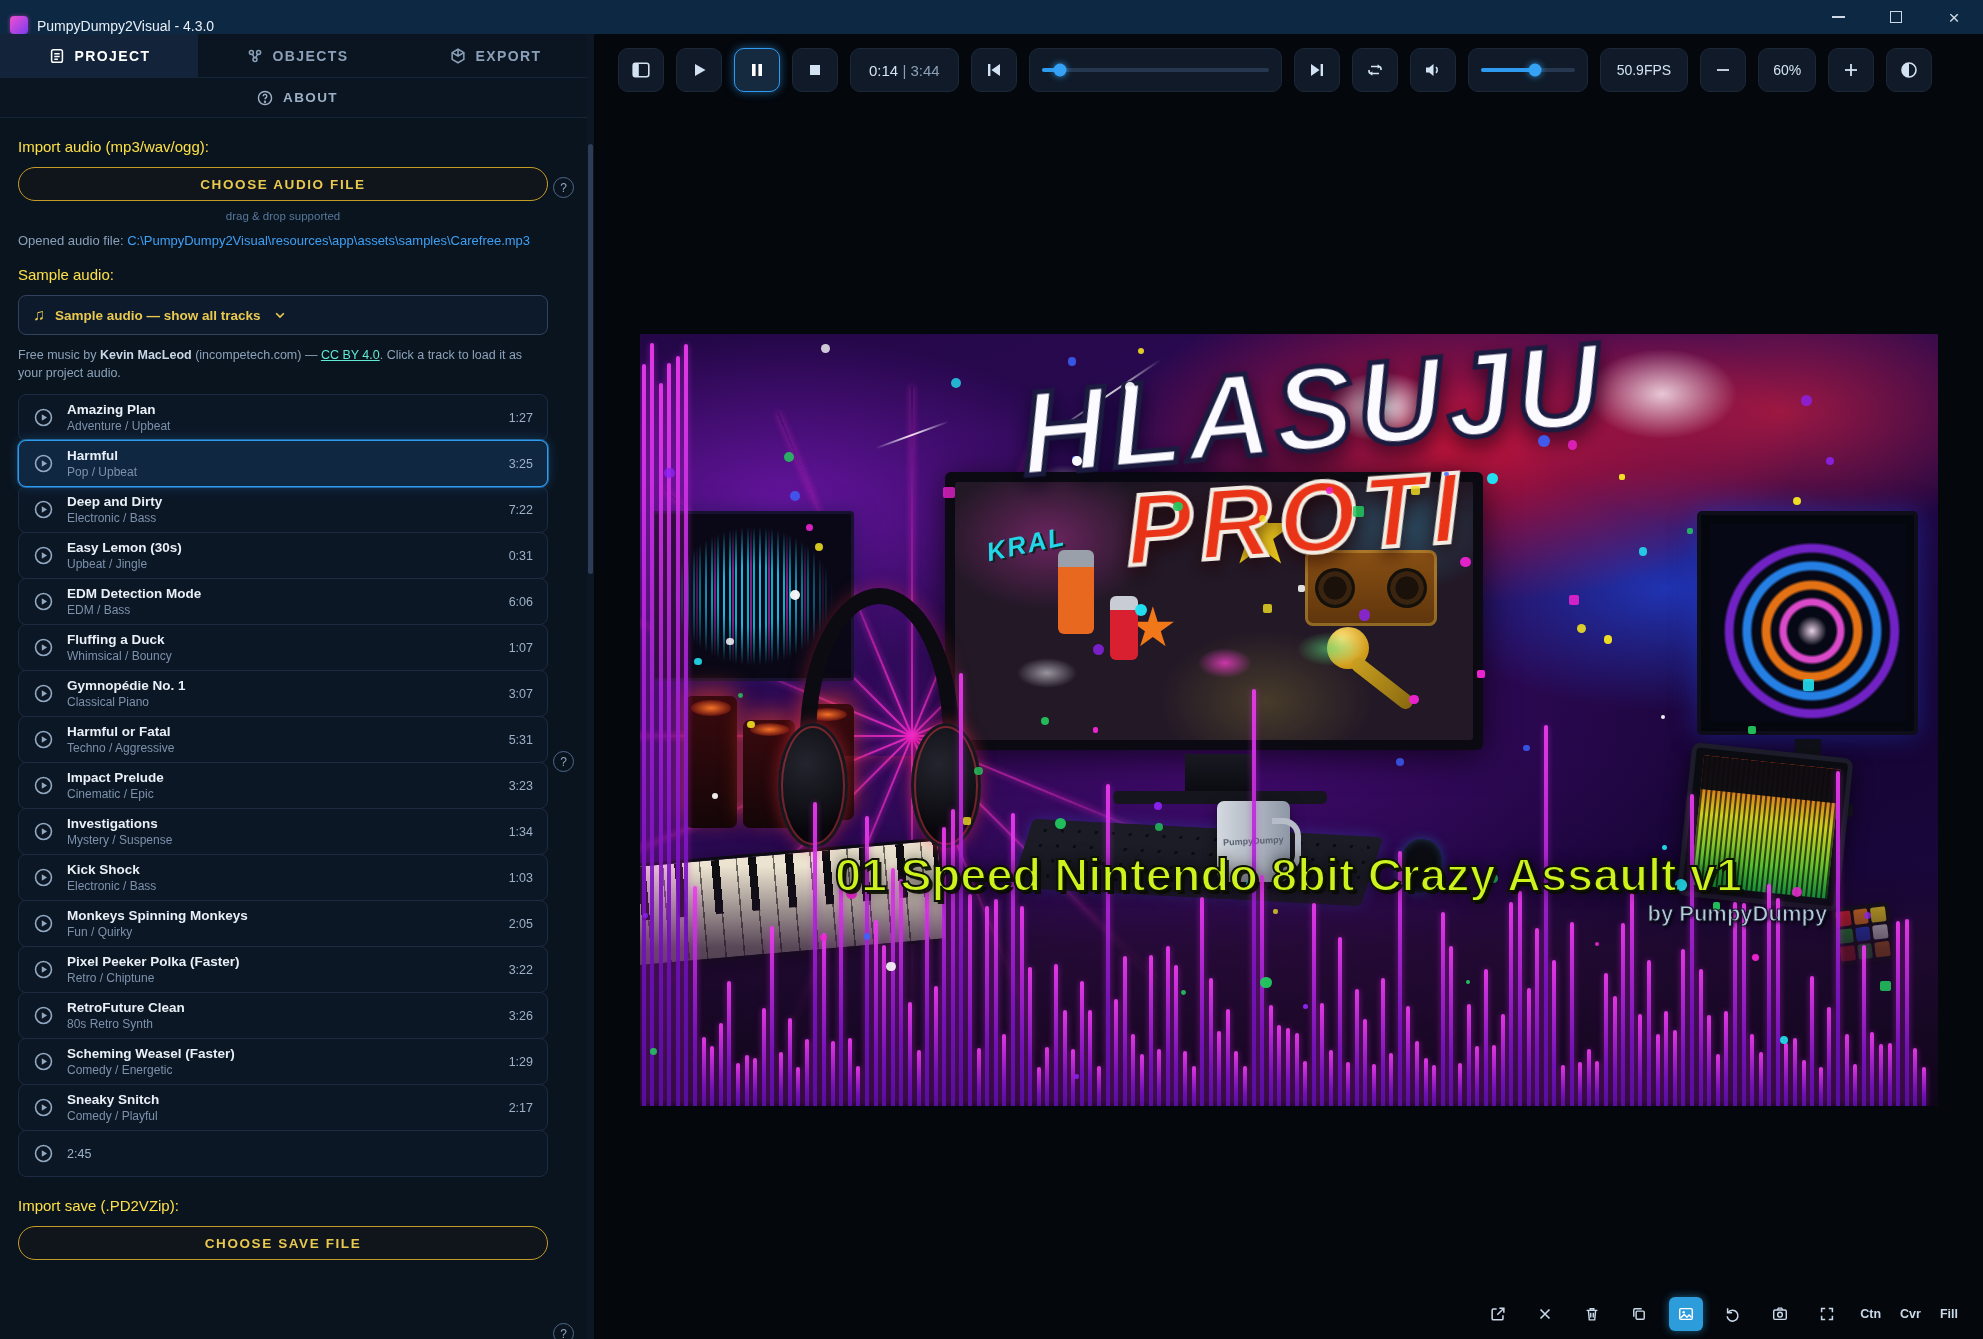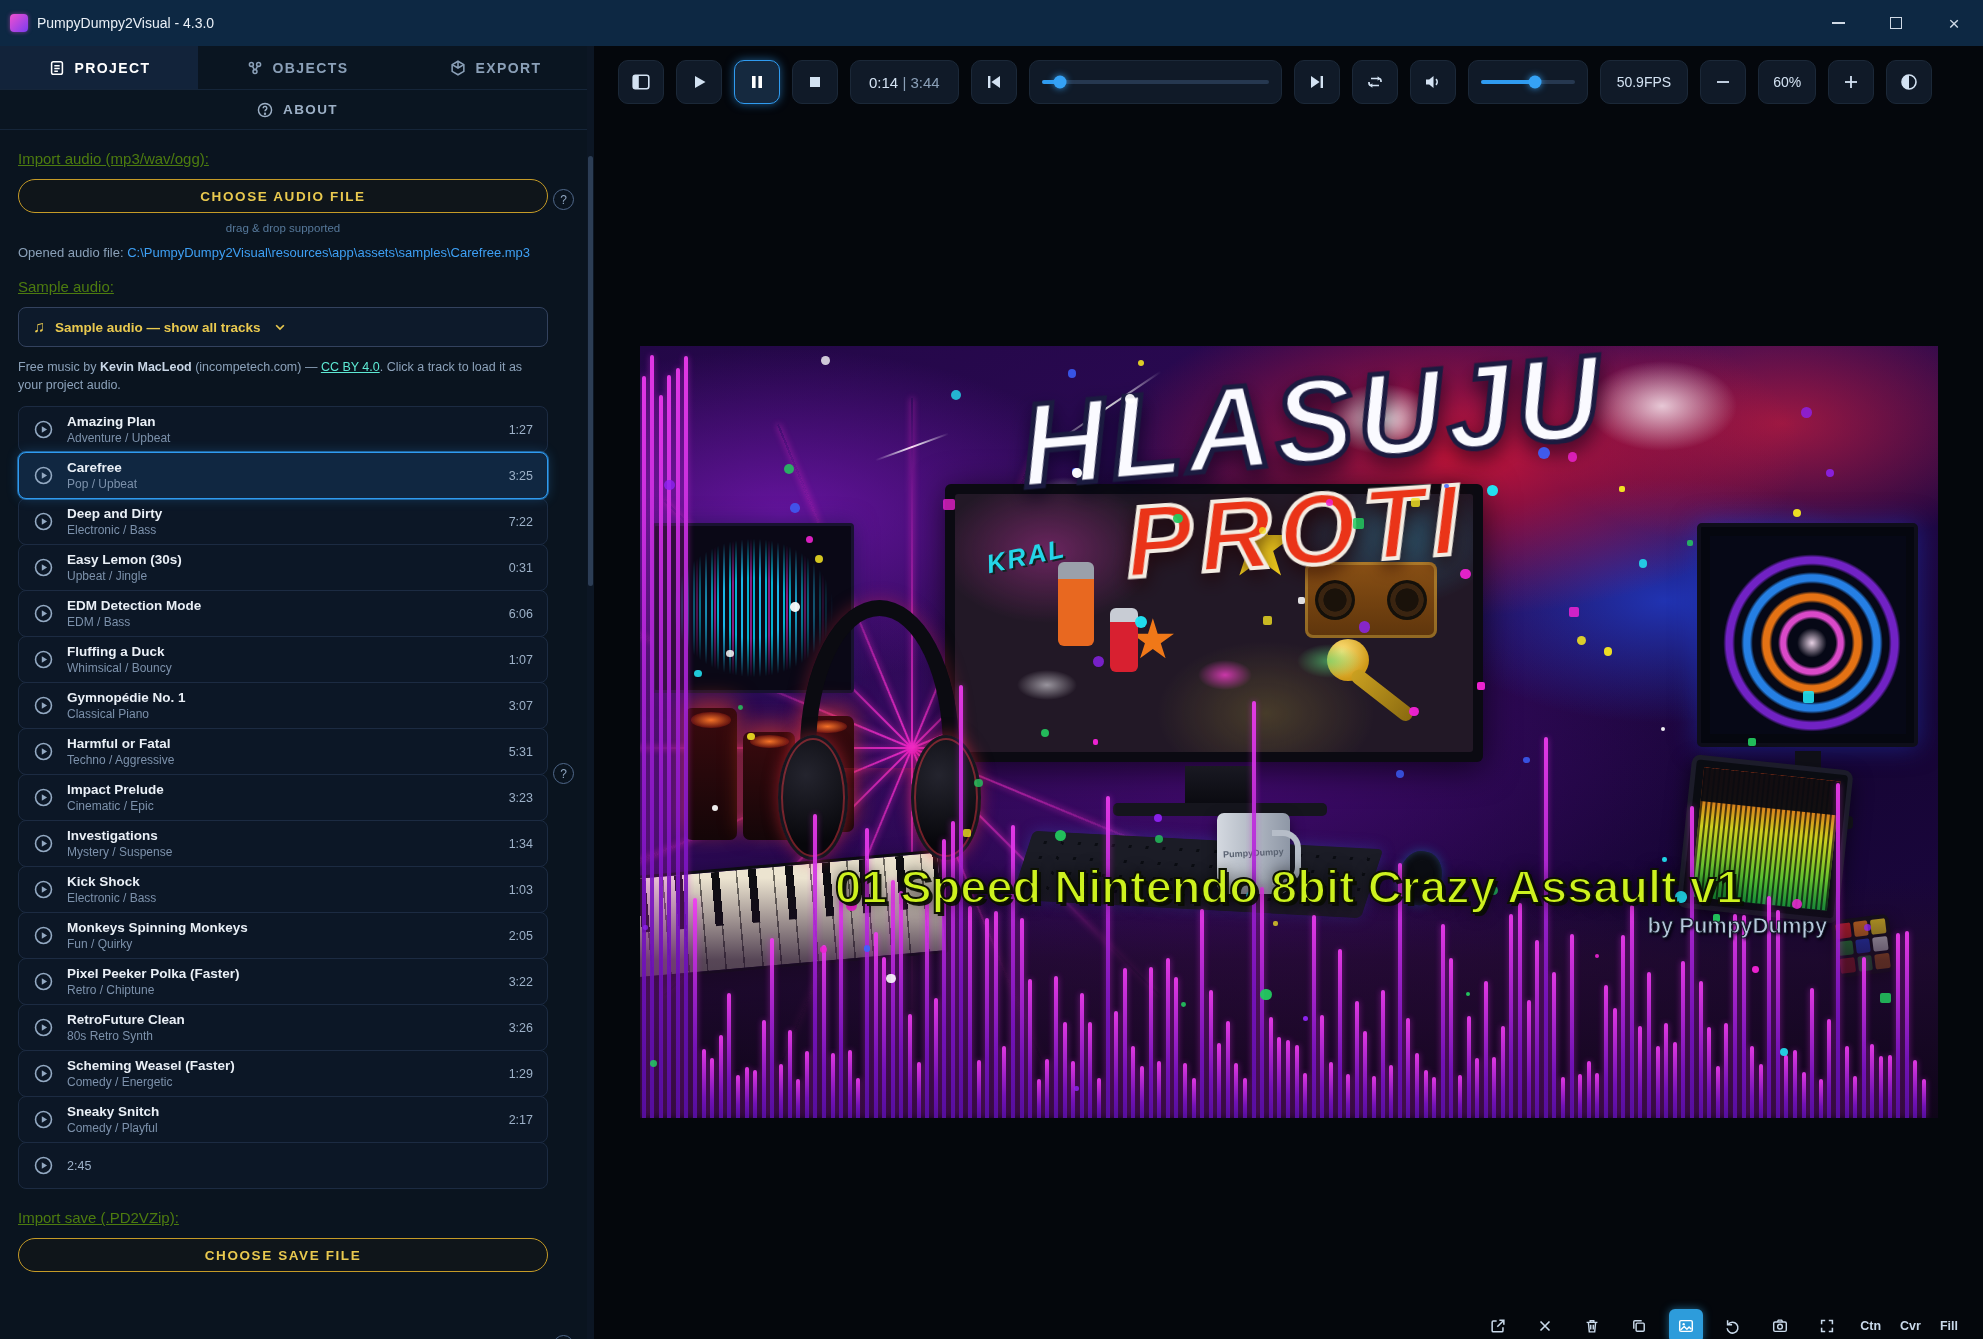--- a/index.html
+++ b/index.html
@@ -4,21 +4,21 @@
 <style>
   * { box-sizing: border-box; margin: 0; padding: 0; }
   html,body { width:1983px; height:1339px; overflow:hidden; }
   body {
     background:#04070d;
     font-family:"Liberation Sans", sans-serif;
     color:#dfe8f2;
     position:relative;
   }
   
-  .titlebar { height:46px; background:#0d2843; display:flex; align-items:center; padding-left:10px; }
+  .titlebar { height:34px; background:#0d2843; display:flex; align-items:flex-end; padding-left:10px; }
   .app-logo { width:18px; height:18px; border-radius:4px; margin-right:9px;
     background:linear-gradient(135deg,#f04fd0,#7a3cf0); box-shadow:0 0 4px rgba(240,80,220,.5); }
   .titlebar-title { font-size:14px; color:#e9eff6; }
   .win-controls { margin-left:auto; display:flex; height:100%; }
   .win-btn { width:58px; display:flex; align-items:center; justify-content:center; color:#cfd9e5; }
   .win-btn .min-glyph { width:13px; height:2px; background:#cfd9e5; display:block; }
   .win-btn .max-glyph { width:12px; height:12px; border:1.6px solid #cfd9e5; display:block; }
   .win-btn .close-glyph { font-size:19px; line-height:1; }
 
   .app-body { display:flex; height:1305px; }
@@ -27,21 +27,21 @@
   .sidebar { width:594px; background:#0a141f; position:relative; flex:none; }
   .tab-row { display:flex; height:44px; background:#0a1521; border-bottom:1px solid #152539; }
   .tab, .subtab { flex:1; display:flex; align-items:center; justify-content:center; gap:9px;
     font-size:14px; font-weight:bold; letter-spacing:1.4px; color:#8ba0b8; cursor:default; }
   .tab.active { background:#122judge339; background:#12233a; color:#ffffff; }
   .subtab-row { display:flex; height:40px; background:#0a1521; border-bottom:1px solid #152539; }
   .subtab { color:#9db0c6; font-size:13.5px; }
   .tab svg, .subtab svg { width:18px; height:18px; }
 
   .sidebar-content { padding:16px 46px 8px 18px; }
-  .sec-label { font-size:15px; color:#4d7c0f; margin:4px 0 12px;text-decoration:underline; }
+  .sec-label { font-size:15px; color:#fde047; margin:4px 0 12px; }
   .choose-btn { height:34px; border:1.5px solid #c59b27; border-radius:17px; background:rgba(40,30,8,.18);
     display:flex; align-items:center; justify-content:center;
     color:#e9c94f; font-size:13.5px; font-weight:bold; letter-spacing:1.6px; cursor:pointer; }
   .hint { text-align:center; font-size:11.5px; color:#56789a; margin:9px 0 11px; }
   .opened { font-size:13px; color:#8aa0b8; margin-bottom:18px; }
   .opened .path { color:#3ea0f5; }
   .sample-toggle { height:40px; border:1px solid #33425e; border-radius:8px; background:#0d1a2b;
     display:flex; align-items:center; gap:10px; padding:0 14px; margin-bottom:11px;
     color:#e9c94f; font-weight:bold; font-size:13.5px; cursor:pointer; }
   .sample-toggle .note { font-size:16px; }
@@ -365,21 +365,21 @@
     <span class="track-duration">1:27</span>
   </div>
           <div class="track-row selected">
     <span class="track-play">
       <svg viewBox="0 0 20 20" fill="none">
                 <circle cx="10" cy="10" r="7.6" stroke="currentColor" stroke-width="1.5"></circle>
                 <path d="M8.4 6.9l5 3.1-5 3.1z" fill="currentColor"></path>
               </svg>
     </span>
     <span class="track-info">
-      <span class="track-title">Carefree</span>
+      <span class="track-title">Harmful</span>
       <span class="track-genre">Pop / Upbeat</span>
     </span>
     <span class="track-duration">3:25</span>
   </div>
           <div class="track-row">
     <span class="track-play">
       <svg viewBox="0 0 20 20" fill="none">
                 <circle cx="10" cy="10" r="7.6" stroke="currentColor" stroke-width="1.5"></circle>
                 <path d="M8.4 6.9l5 3.1-5 3.1z" fill="currentColor"></path>
               </svg>

